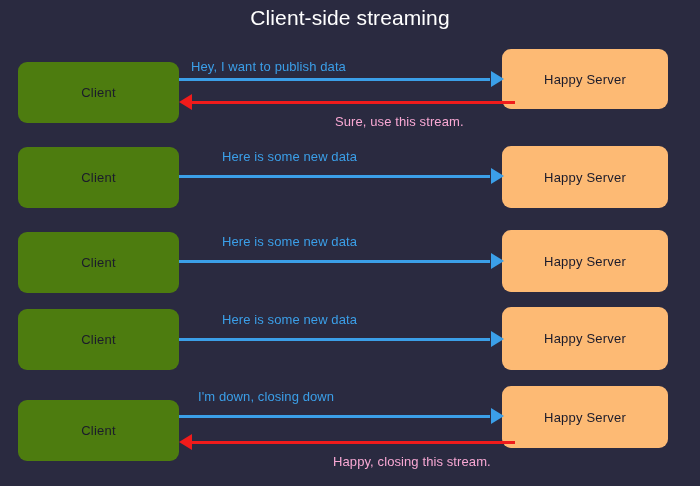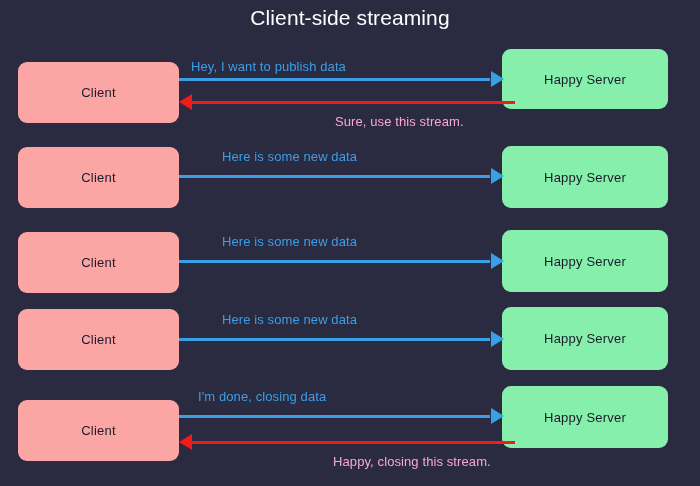--- a/index.html
+++ b/index.html
@@ -43,26 +43,26 @@
     display: flex;
     align-items: center;
     justify-content: center;
     font-size: 13px;
     color: #1b1b2b;
     letter-spacing: 0.2px;
   }
   .node.client {
     left: 18px;
     width: 161px;
-    background: #fca5a5;
+    background: #4d7c0f;
   }
   .node.server {
     left: 502px;
     width: 166px;
-    background: #86efac;
+    background: #fdba74;
   }
   .arrow {
     position: absolute;
     height: 0;
   }
   .arrow .line {
     position: absolute;
     left: 0;
     top: 0;
     height: 3px;
@@ -152,21 +152,21 @@
     <div class="msg req" style="left:222px;top:312px;">Here is some new data</div>
     <div class="arrow to-server" style="left:179px;top:339px;width:324px;">
       <div class="line" style="width:311px;"></div>
       <div class="head"></div>
     </div>
   </div>
 
   <div class="row">
     <div class="node client" style="top:400px;height:61px;">Client</div>
     <div class="node server" style="top:386px;height:62px;">Happy Server</div>
-    <div class="msg req" style="left:198px;top:389px;">I'm done, closing data</div>
+    <div class="msg req" style="left:198px;top:389px;">I'm down, closing down</div>
     <div class="arrow to-server" style="left:179px;top:416px;width:324px;">
       <div class="line" style="width:311px;"></div>
       <div class="head"></div>
     </div>
     <div class="arrow to-client" style="left:180px;top:442px;width:323px;">
       <div class="line" style="width:323px;margin-left:12px;"></div>
       <div class="head"></div>
     </div>
     <div class="msg res" style="left:333px;top:454px;">Happy, closing this stream.</div>
   </div>

